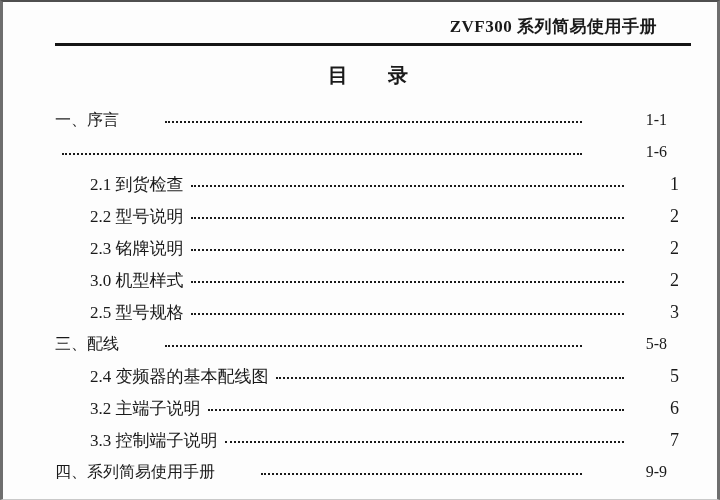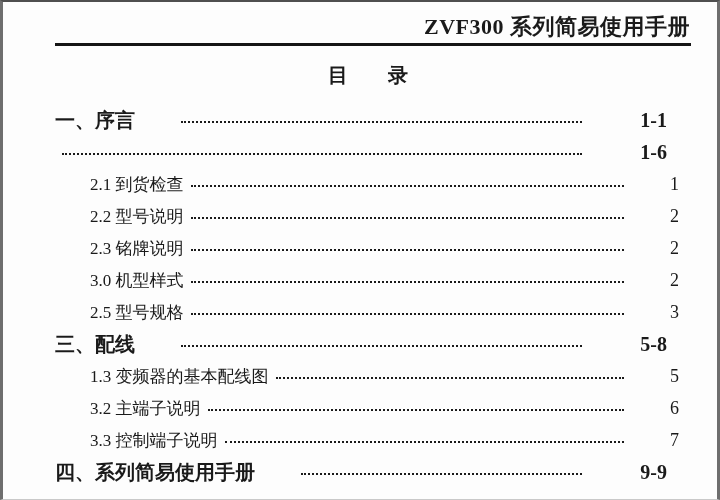--- a/index.html
+++ b/index.html
@@ -21,22 +21,22 @@
     border-left: 3px solid var(--frame);
     border-right: 3px solid var(--frame);
     border-bottom: 1px solid #c9c9c9;
     background: var(--bg);
     padding-top: 10px;
   }
   .doc-header {
     height: 30px;
     line-height: 30px;
     text-align: right;
-    padding-right: 27px;
-    font-size: 22px;
+    padding-right: 60px;
+    font-size: 17px;
     font-weight: bold;
     letter-spacing: 0.5px;
   }
   .header-rule {
     height: 3px;
     background: var(--rule);
     margin: 1px 26px 0 52px;
   }
   .toc-title {
     margin-top: 8px;
@@ -61,22 +61,22 @@
   }
   .toc-row .dots {
     flex: 1;
     height: 0;
     border-bottom: 2.5px dotted var(--text);
     margin-left: 7px;
     transform: translateY(2px);
   }
   .toc-row .pagenum { text-align: right; }
   .toc-row.level1 {
-    font-size: 20px;
-    font-weight: bold;
+    font-size: 16px;
+    font-weight: normal;
     gap: 39px;
   }
   .toc-row.level1 .pagenum {
     min-width: 48px;
     padding-right: 12px;
   }
   .toc-row.level1 .dots { margin-right: 10px; }
   .toc-row.level2 {
     font-size: 17px;
     font-weight: normal;
@@ -133,21 +133,21 @@
     <span class="label">2.5 型号规格</span>
     <span class="dots"></span>
     <span class="pagenum">3</span>
   </div>
       <div class="toc-row level1">
     <span class="label">三、配线</span>
     <span class="dots"></span>
     <span class="pagenum">5-8</span>
   </div>
       <div class="toc-row level2">
-    <span class="label">1.3 变频器的基本配线图</span>
+    <span class="label">2.4 变频器的基本配线图</span>
     <span class="dots"></span>
     <span class="pagenum">5</span>
   </div>
       <div class="toc-row level2">
     <span class="label">3.2 主端子说明</span>
     <span class="dots"></span>
     <span class="pagenum">6</span>
   </div>
       <div class="toc-row level2">
     <span class="label">3.3 控制端子说明</span>

